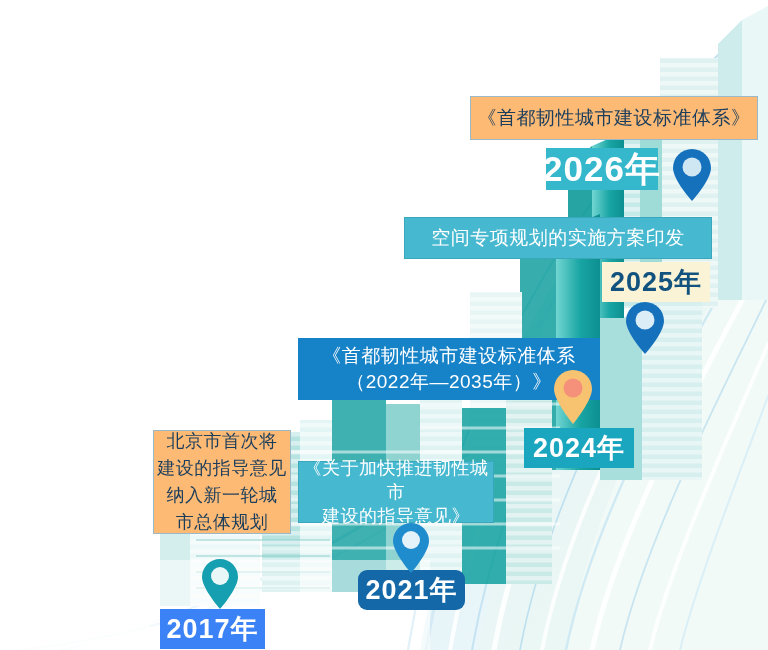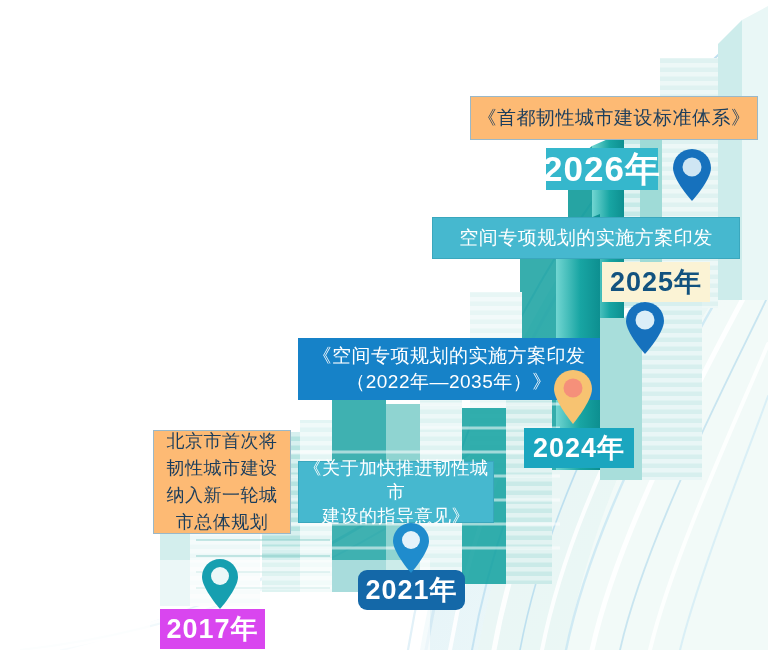--- a/index.html
+++ b/index.html
@@ -56,21 +56,21 @@
   .year {
     position: absolute;
     box-sizing: border-box;
     display: flex;
     align-items: center;
     justify-content: center;
     font-weight: bold;
     letter-spacing: 1px;
     white-space: nowrap;
   }
-  .year-teal-light { background: #d946ef; color: #ffffff; }
+  .year-teal-light { background: #3b82f6; color: #ffffff; }
   .year-blue-dark  { background: #1468a8; color: #ffffff; }
   .year-teal       { background: #1ba6bf; color: #ffffff; }
   .year-cream      { background: #fbf3d5; color: #12527f; }
   .year-teal2      { background: #35b7cc; color: #ffffff; }
 
   
   .pin {
     position: absolute;
     pointer-events: none;
   }
@@ -209,51 +209,51 @@
 
   <div class="card card-pale" style="left:470px; top:96px; width:288px; height:44px; font-size:19px;">《首都韧性城市建设标准体系》</div>
 
   <div class="year year-teal2" style="left:546px; top:148px; width:112px; height:42px; font-size:35px;">2026年</div>
 
   <svg class="pin" style="left:671px; top:147px;" width="42" height="56" viewBox="0 0 42 56">
     <path d="M21,2 C10.5,2 2,10.5 2,21 C2,33 21,54 21,54 C21,54 40,33 40,21 C40,10.5 31.5,2 21,2 Z" fill="#1671bd"></path>
     <circle cx="21" cy="20" r="9.5" fill="#cfe6f3"></circle>
   </svg>
 
-  <div class="card card-teal" style="left:404px; top:217px; width:308px; height:42px; font-size:19px;margin-left:28px;">空间专项规划的实施方案印发</div>
+  <div class="card card-teal" style="left:404px; top:217px; width:308px; height:42px; font-size:19px;">空间专项规划的实施方案印发</div>
 
   <div class="year year-cream" style="left:588px; top:262px; width:108px; height:40px; font-size:27px;margin-left:14px;">2025年</div>
 
   <svg class="pin" style="left:624px; top:300px;" width="42" height="56" viewBox="0 0 42 56">
     <path d="M21,2 C10.5,2 2,10.5 2,21 C2,33 21,54 21,54 C21,54 40,33 40,21 C40,10.5 31.5,2 21,2 Z" fill="#1671bd"></path>
     <circle cx="21" cy="20" r="9.5" fill="#dbeef8"></circle>
   </svg>
 
-  <div class="card card-blue" style="left:298px; top:338px; width:302px; height:62px; font-size:19px;">《空间专项规划的实施方案印发
+  <div class="card card-blue" style="left:298px; top:338px; width:302px; height:62px; font-size:19px;">《首都韧性城市建设标准体系
 （2022年—2035年）》</div>
 
   <div class="year year-teal" style="left:524px; top:428px; width:110px; height:40px; font-size:27px;">2024年</div>
 
   <svg class="pin" style="left:552px; top:368px;" width="42" height="58" viewBox="0 0 42 58">
     <path d="M21,2 C10.5,2 2,10.5 2,21 C2,33 21,56 21,56 C21,56 40,33 40,21 C40,10.5 31.5,2 21,2 Z" fill="#f7c371"></path>
     <circle cx="21" cy="20" r="9.5" fill="#f5907a"></circle>
   </svg>
 
   <div class="card card-teal" style="left:298px; top:461px; width:196px; height:62px; font-size:18px;">《关于加快推进韧性城市
 建设的指导意见》</div>
 
   <div class="year year-blue-dark" style="left:358px; top:570px; width:107px; height:40px; font-size:27px;border-radius:9px;">2021年</div>
 
   <svg class="pin" style="left:391px; top:521px;" width="40" height="54" viewBox="0 0 40 54">
     <path d="M20,2 C10,2 2,10 2,20 C2,31.5 20,52 20,52 C20,52 38,31.5 38,20 C38,10 30,2 20,2 Z" fill="#1f8ccd"></path>
     <circle cx="20" cy="19" r="9" fill="#e4f2fa"></circle>
   </svg>
 
   <div class="card card-pale" style="left:153px; top:430px; width:138px; height:104px; font-size:18px; line-height:1.5;">北京市首次将
-韧性城市建设
+建设的指导意见
 纳入新一轮城
 市总体规划</div>
 
   <div class="year year-teal-light" style="left:160px; top:609px; width:105px; height:40px; font-size:27px;">2017年</div>
 
   <svg class="pin" style="left:200px; top:557px;" width="40" height="54" viewBox="0 0 40 54">
     <path d="M20,2 C10,2 2,10 2,20 C2,31.5 20,52 20,52 C20,52 38,31.5 38,20 C38,10 30,2 20,2 Z" fill="#169fb0"></path>
     <circle cx="20" cy="19" r="9" fill="#eaf7f8"></circle>
   </svg>
 

